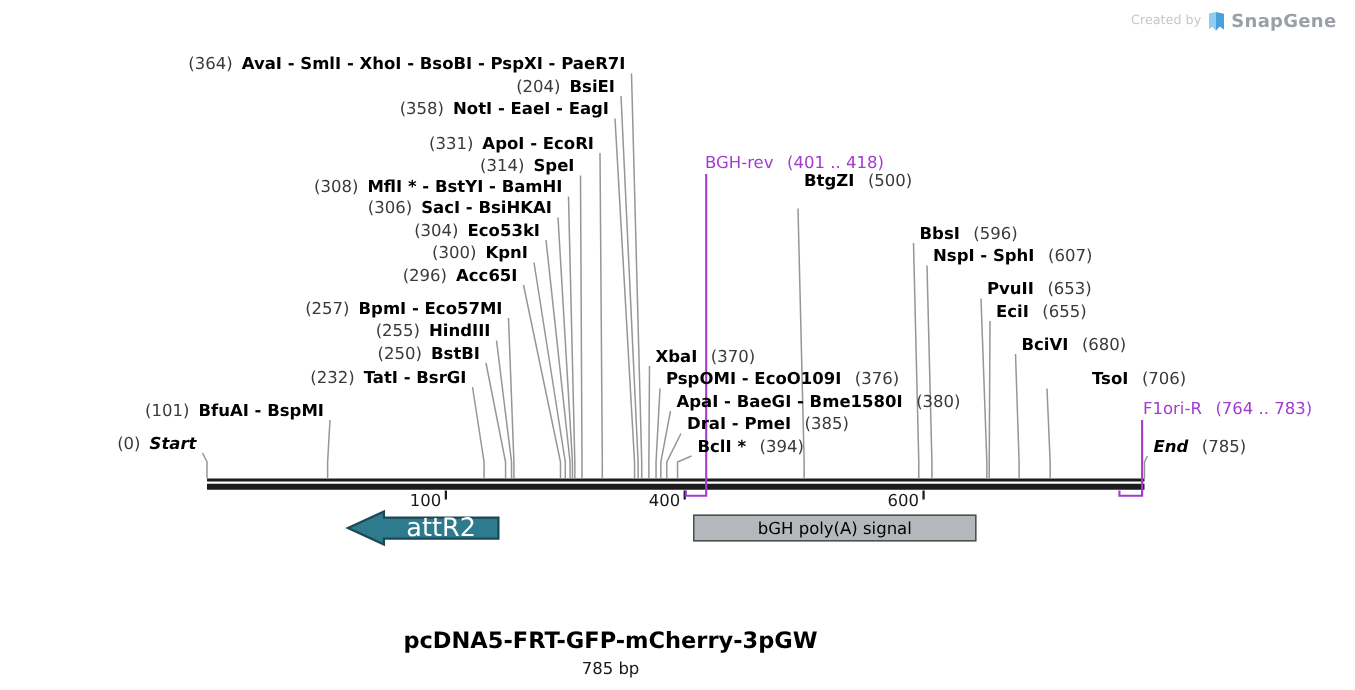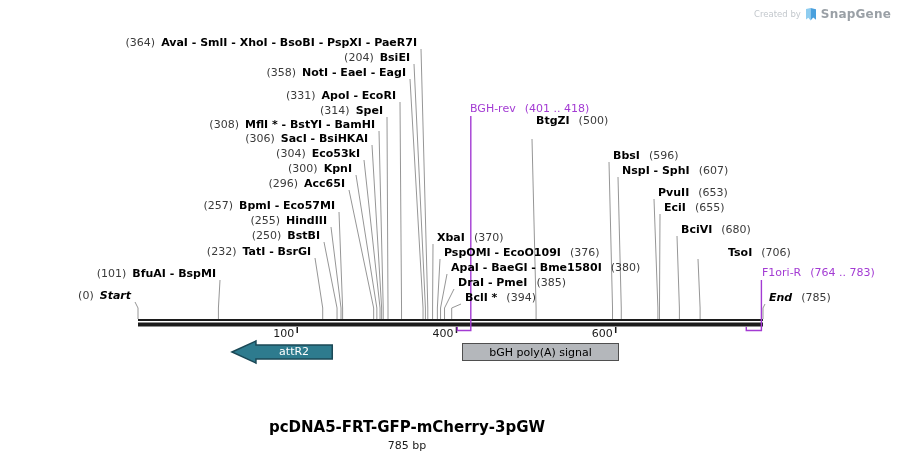--- a/index.html
+++ b/index.html
@@ -19,22 +19,22 @@
   .lbl.primer .range{margin-left:9px;}
   .tick-label{
     position:absolute;font-size:11px;line-height:12px;color:#1a1a1a;
     transform:translateX(-100%);white-space:nowrap;
   }
   .feature-box{
     position:absolute;display:flex;align-items:center;justify-content:center;
     font-size:11px;box-sizing:border-box;
   }
   .feature-arrow-label{
-    position:absolute;display:flex;justify-content:center;
-    font-size:11px;
+    position:absolute;display:flex;align-items:center;justify-content:center;
+    font-size:17px;
   }
   #titleblock{position:absolute;left:0;width:814px;top:418px;text-align:center;}
   #plasmid-title{font-size:15px;font-weight:700;color:#000;}
   #plasmid-length{font-size:11px;color:#1a1a1a;margin-top:3px;}
   #watermark{
     position:absolute;top:7px;right:12px;display:flex;align-items:center;gap:5px;justify-content:flex-end;
   }
   #watermark .created{font-size:8.5px;color:#c3c8cd;}
   #watermark .brand{font-size:12px;color:#9aa0a6;font-weight:600;letter-spacing:.2px;}
 </style>
@@ -127,21 +127,21 @@
       <div class="lbl sideR" style="top: 223px; left: 681px;"><span class="names">BciVI</span><span class="pos">(680)</span></div>
       <div class="lbl sideR" style="top: 246px; left: 702px; margin-left: 26px;"><span class="names">TsoI</span><span class="pos">(706)</span></div>
       <div class="lbl sideR italic" style="top: 291px; left: 769px;"><span class="names">End</span><span class="pos">(785)</span></div>
       <div class="lbl primer" style="color: rgb(163, 59, 211); left: 470px; top: 102px;"><span class="pname">BGH-rev</span><span class="range">(401 .. 418)</span></div>
       <div class="lbl primer" style="color: rgb(163, 59, 211); left: 762px; top: 266px;"><span class="pname">F1ori-R</span><span class="range">(764 .. 783)</span></div>
     </div>
   <div id="features-layer">
       <div class="feature-arrow-label" style="left: 255.949px; top: 345px; width: 76.3185px; height: 14px; color: rgb(255, 255, 255);">
         <span>attR2</span>
       </div>
-      <div class="feature-box" style="left: 462.045px; top: 343px; width: 157px; height: 18px; background: rgb(180, 183, 187); border: 1px solid rgb(79, 79, 79); color: rgb(0, 0, 0);">
+      <div class="feature-box" style="left: 462.045px; top: 343px; width: 189px; height: 18px; background: rgb(180, 183, 187); border: 1px solid rgb(79, 79, 79); color: rgb(0, 0, 0);">
         <span>bGH poly(A) signal</span>
       </div>
     </div>
 
   <div id="titleblock">
     <div id="plasmid-title">pcDNA5-FRT-GFP-mCherry-3pGW</div>
     <div id="plasmid-length">785 bp</div>
   </div>
 
 </div>

